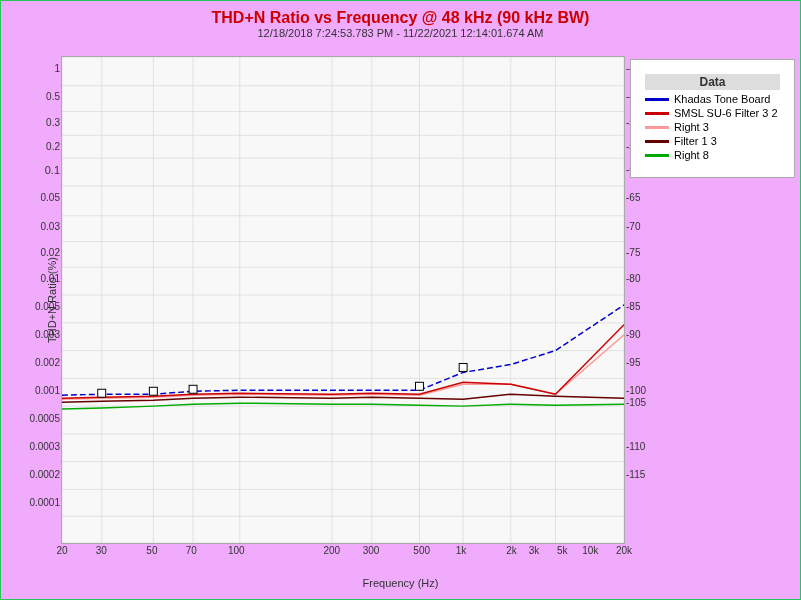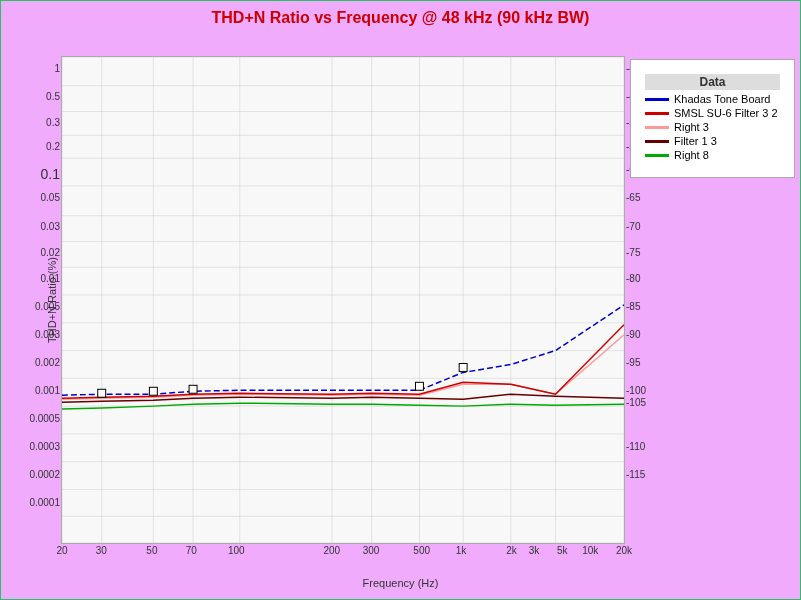--- a/index.html
+++ b/index.html
@@ -126,20 +126,21 @@
       font-style: italic;
       color: #3333cc;
       font-weight: bold;
     }
   </style>
 </head>
 <body>
 
 <div class="chart-container">
   <div class="chart-title">THD+N Ratio vs Frequency @ 48 kHz (90 kHz BW)</div>
+  <div class="chart-subtitle">12/18/2018 7:24:53.783 PM - 11/22/2021 12:14:01.674 AM</div>
 
   <div class="ap-logo">AP</div>
 
   <div class="smsl-label">SMSL SU-6</div>
   <div class="note-label">- Natrually different filters generate diff results</div>
 
   <div class="left-axis-label">THD+N Ratio (%)</div>
 
   <div class="right-axis-label">THD+N Ratio (dB)</div>
 
@@ -197,21 +198,21 @@
       <rect x="356" y="328" width="8" height="8" fill="white" stroke="black" stroke-width="1"></rect>
       <rect x="400" y="309" width="8" height="8" fill="white" stroke="black" stroke-width="1"></rect>
     </svg>
 
     
     <div style="position:absolute;top:0;left:0;right:0;bottom:0;pointer-events:none;">
       <span style="position:absolute;right:100%;top:0px;font-size:10px;color:#333;transform:translateY(50%);margin-right:2px;white-space:nowrap;">1</span>
       <span style="position:absolute;right:100%;top:28px;font-size:10px;color:#333;transform:translateY(50%);margin-right:2px;white-space:nowrap;">0.5</span>
       <span style="position:absolute;right:100%;top:54px;font-size:10px;color:#333;transform:translateY(50%);margin-right:2px;white-space:nowrap;">0.3</span>
       <span style="position:absolute;right:100%;top:78px;font-size:10px;color:#333;transform:translateY(50%);margin-right:2px;white-space:nowrap;">0.2</span>
-      <span style="position:absolute;right:100%;top:101px;font-size:14px;color:#333;transform:translateY(50%);margin-right:2px;white-space:nowrap;">0.1</span>
+      <span style="position:absolute;right:100%;top:101px;font-size:11px;color:#333;transform:translateY(50%);margin-right:2px;white-space:nowrap;">0.1</span>
       <span style="position:absolute;right:100%;top:129px;font-size:10px;color:#333;transform:translateY(50%);margin-right:2px;white-space:nowrap;">0.05</span>
       <span style="position:absolute;right:100%;top:158px;font-size:10px;color:#333;transform:translateY(50%);margin-right:2px;white-space:nowrap;">0.03</span>
       <span style="position:absolute;right:100%;top:184px;font-size:10px;color:#333;transform:translateY(50%);margin-right:2px;white-space:nowrap;">0.02</span>
       <span style="position:absolute;right:100%;top:210px;font-size:10px;color:#333;transform:translateY(50%);margin-right:2px;white-space:nowrap;">0.01</span>
       <span style="position:absolute;right:100%;top:238px;font-size:10px;color:#333;transform:translateY(50%);margin-right:2px;white-space:nowrap;">0.005</span>
       <span style="position:absolute;right:100%;top:266px;font-size:10px;color:#333;transform:translateY(50%);margin-right:2px;white-space:nowrap;">0.003</span>
       <span style="position:absolute;right:100%;top:294px;font-size:10px;color:#333;transform:translateY(50%);margin-right:2px;white-space:nowrap;">0.002</span>
       <span style="position:absolute;right:100%;top:322px;font-size:10px;color:#333;transform:translateY(50%);margin-right:2px;white-space:nowrap;">0.001</span>
       <span style="position:absolute;right:100%;top:350px;font-size:10px;color:#333;transform:translateY(50%);margin-right:2px;white-space:nowrap;">0.0005</span>
       <span style="position:absolute;right:100%;top:378px;font-size:10px;color:#333;transform:translateY(50%);margin-right:2px;white-space:nowrap;">0.0003</span>

